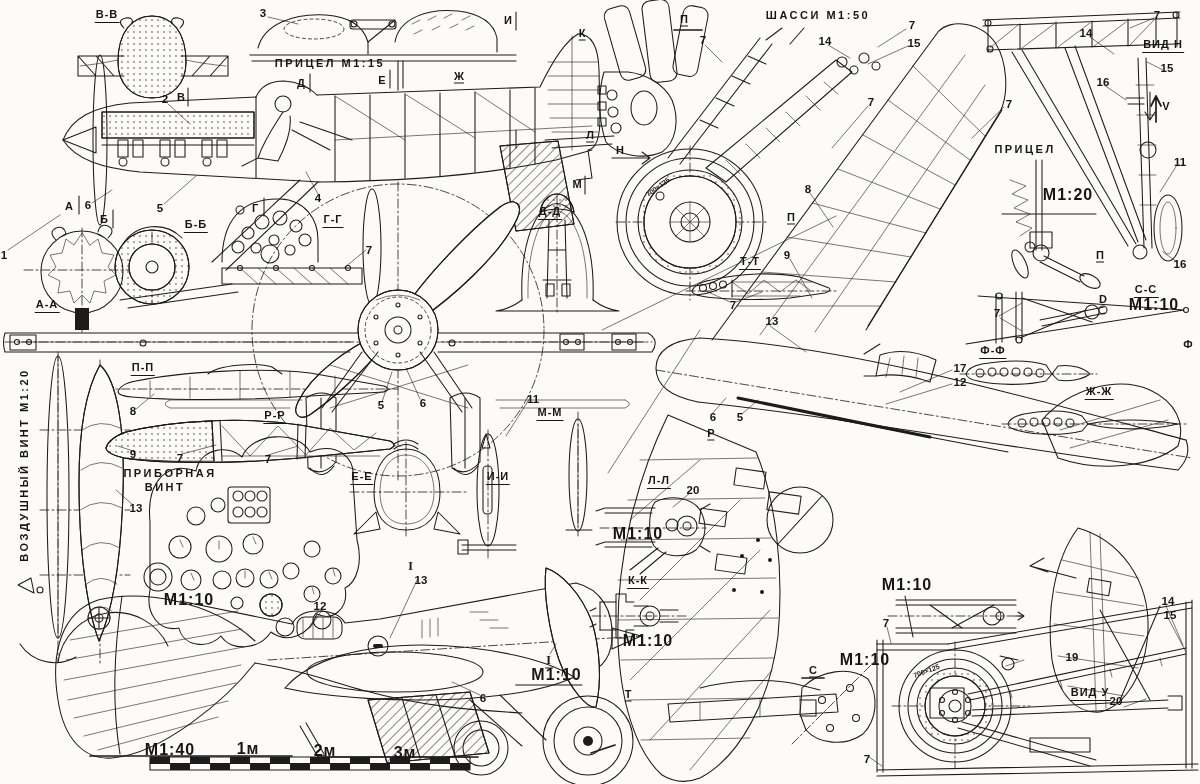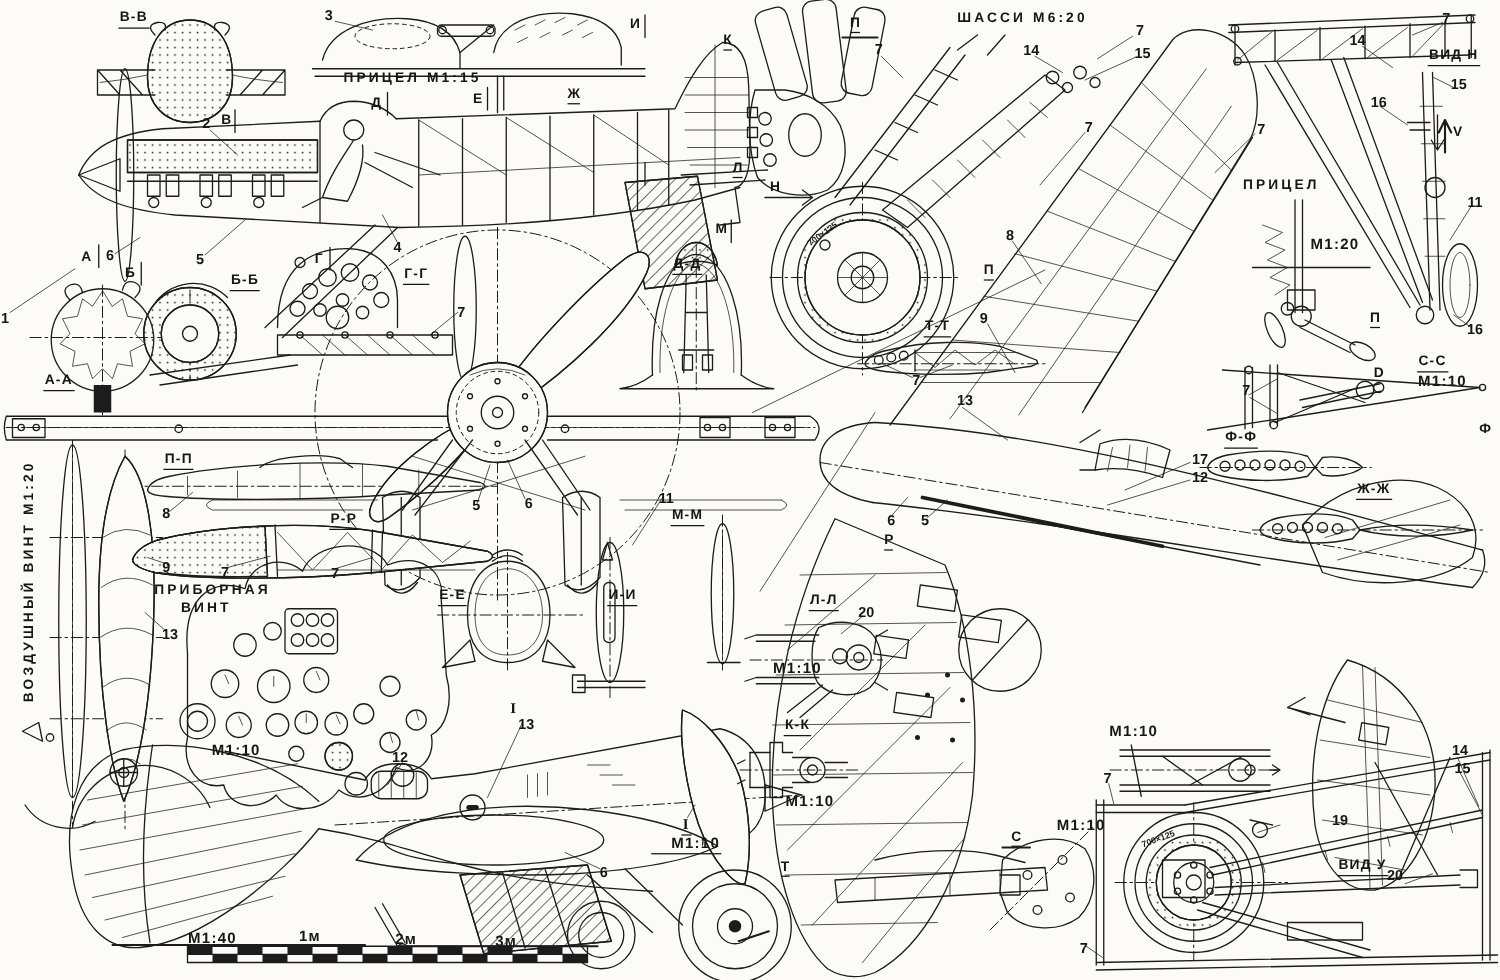--- a/index.html
+++ b/index.html
@@ -17,21 +17,21 @@
   #art .dd{stroke-dasharray:9 3 2 3;stroke-width:0.8;}
   #art .ds{stroke-dasharray:3 3;stroke-width:0.8;}
   #art text{stroke:none;fill:#1c1c1c;font-family:"Liberation Sans",sans-serif;font-weight:bold;}
   .lbl{position:absolute;transform:translate(-50%,-50%);white-space:nowrap;
        font-weight:bold;font-size:11px;letter-spacing:1px;line-height:1;}
   .sec{border-bottom:1.8px solid #161616;padding:0 1px 2px;}
   .num{font-size:11.5px;letter-spacing:0;}
   .mk{font-size:11px;letter-spacing:0;}
   .und{border-bottom:1.6px solid #161616;padding-bottom:1px;}
   .ttl{font-size:11px;letter-spacing:2.5px;}
-  .sc{font-size:12px;letter-spacing:1px;padding-left:16px;}
+  .sc{font-size:16px;letter-spacing:1px;padding-left:16px;}
   .rom{font-family:"Liberation Serif",serif;font-size:12px;}
   .vert{transform:translate(-50%,-50%) rotate(-90deg);letter-spacing:2.5px;}
 </style>
 </head>
 <body>
 
 <div id="stage">
 <svg id="art" width="1200" height="784" viewBox="0 0 1200 784">
 <defs>
   <pattern id="dots" width="6" height="6" patternUnits="userSpaceOnUse">
@@ -544,21 +544,21 @@
   <path class="s2" d="M1156,122 V96 M1156,96 l-5,10 M1156,96 l5,10"></path>
   <path class="s2" d="M615,745 l-24,8"></path>
 </g>
 
 <path class="th" d="M8,250 L60,215 M168,104 L190,124 M268,17 L298,24 M318,194 L306,172 M164,204 L196,176 M92,203 L112,190 M366,250 L344,268 M382,402 L392,372 M420,399 L406,368 M530,398 L506,436 M136,409 L154,394 M136,452 L118,446 M182,454 L216,445 M268,455 L298,446 M133,505 L116,490 M418,578 L390,638 M322,610 L310,628 M480,695 L452,682 M705,45 L722,62 M828,45 L850,58 M908,46 L868,64 M906,29 L878,47 M868,106 L832,148 M810,193 L833,227 M790,259 L812,298 M730,302 L706,291 M736,302 L762,292 M770,326 L806,352 M952,370 L900,392 M952,384 L886,404 M712,414 L726,398 M742,414 L758,400 M690,493 L673,507 M999,316 L1022,303 M1000,318 L1022,331 M1004,107 L972,138 M1154,18 L1130,28 M1090,37 L1114,54 M1163,70 L1147,62 M1104,85 L1126,100 M1177,165 L1160,192 M1177,262 L1163,252 M1024,660 L1006,666 M1146,699 L1124,707 M1166,606 L1183,645 M1168,618 L1186,652 M887,627 L891,643 M869,757 L882,766 M550,654 L556,644"></path>
 </svg>
 
 <div>
 
   <span class="lbl ttl" style="left:330px;top:63px">ПРИЦЕЛ  М1:15</span>
-  <span class="lbl ttl" style="left:818px;top:15px">ШАССИ  М6:20</span>
+  <span class="lbl ttl" style="left:818px;top:15px">ШАССИ  М1:50</span>
   <span class="lbl ttl" style="left:1025px;top:149px">ПРИЦЕЛ</span>
   <span class="lbl sc" style="left:1060px;top:195px">М1:20</span>
   <span class="lbl sec" style="left:1163px;top:46px">ВИД Н</span>
   <span class="lbl sec" style="left:1090px;top:694px">ВИД У</span>
   <span class="lbl ttl" style="left:170px;top:473px">ПРИБОРНАЯ</span>
   <span class="lbl ttl" style="left:165px;top:487px">ВИНТ</span>
   <span class="lbl ttl vert" style="left:24px;top:465px">ВОЗДУШНЫЙ  ВИНТ  М1:20</span>
 
   <span class="lbl sec" style="left:107px;top:16px">В-В</span>
   <span class="lbl sec" style="left:196px;top:226px">Б-Б</span>

